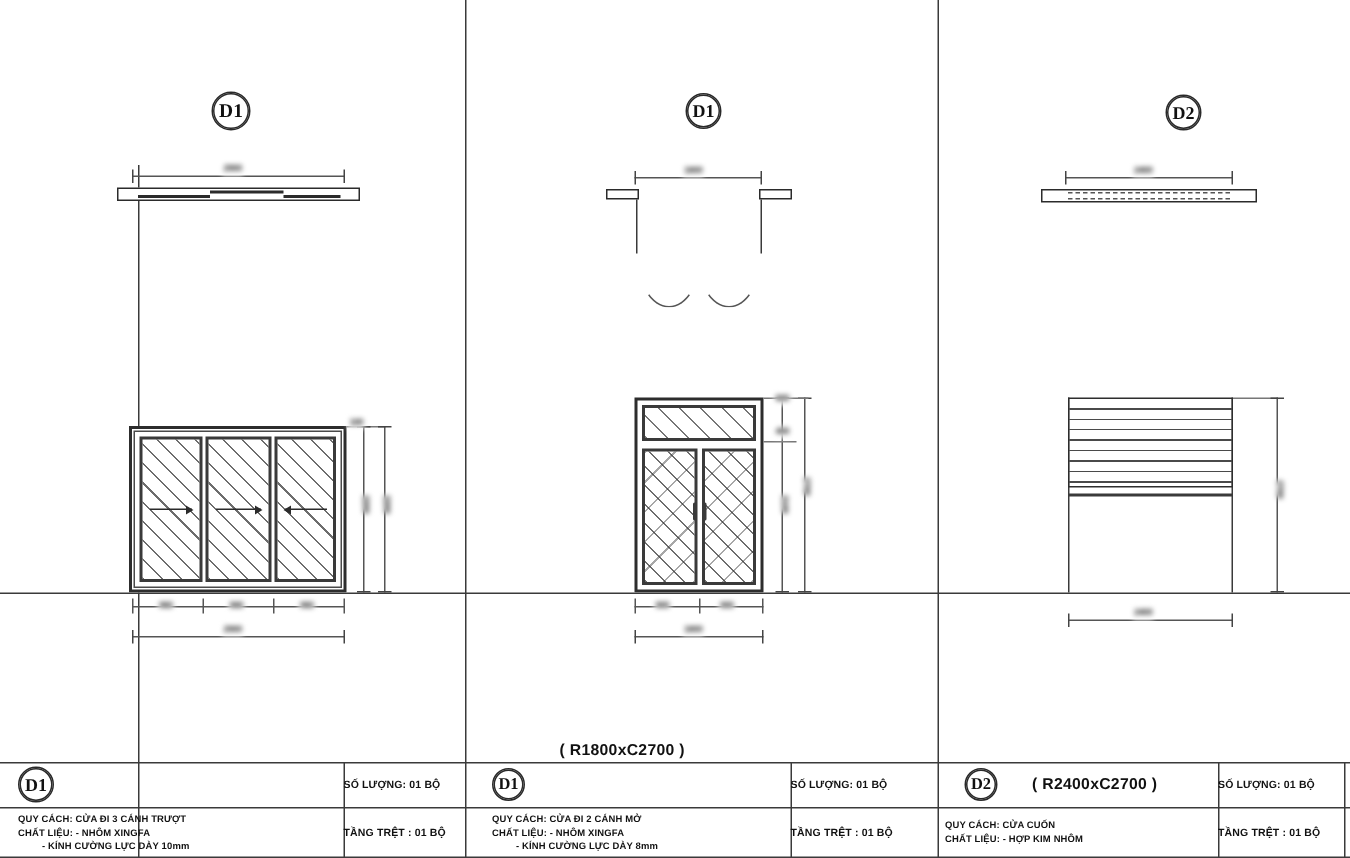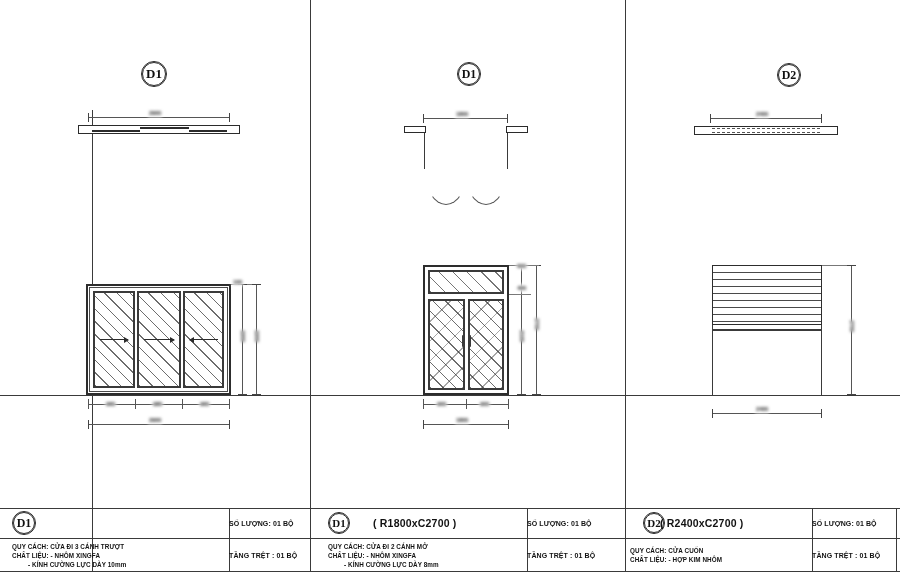--- a/index.html
+++ b/index.html
@@ -339,39 +339,39 @@
   </div>
   <div class="tb-cell" style="left:229px; top:540px; width:298px; height:30px;">
     <span class="tb-qty">TẦNG TRỆT : 01 BỘ</span>
   </div>
 
   <div class="tag" style="left:328px; top:512px; width:22px; height:22px; font-size:11px;">
     <div class="inner">
       <span>D1</span>
     </div>
   </div>
-  <div class="tb-cell tb-code" style="left:373px; top:511px; width:150px; height:24px;">( R1800xC2700 )</div>
+  <div class="tb-cell tb-code" style="left:373px; top:488px; width:150px; height:24px;">( R1800xC2700 )</div>
   <div class="tb-cell" style="left:527px; top:511px; width:285px; height:24px;">
     <span class="tb-qty">SỐ LƯỢNG: 01 BỘ</span>
   </div>
   <div class="tb-cell tb-spec" style="left:328px; top:540px; width:196px; height:30px;">
     <span>QUY CÁCH: CỬA  ĐI 2 CÁNH MỞ</span>
     <span>CHẤT LIỆU: - NHÔM XINGFA</span>
     <span class="indent">- KÍNH CƯỜNG LỰC DÀY 8mm</span>
   </div>
   <div class="tb-cell" style="left:527px; top:540px; width:285px; height:30px;">
     <span class="tb-qty">TẦNG TRỆT : 01 BỘ</span>
   </div>
 
   <div class="tag" style="left:643px; top:512px; width:22px; height:22px; font-size:11px;">
     <div class="inner">
       <span>D2</span>
     </div>
   </div>
-  <div class="tb-cell tb-code" style="left:660px; top:511px; width:150px; height:24px;">( R2400xC2700 )</div>
+  <div class="tb-cell tb-code" style="left:688px; top:511px; width:150px; height:24px;">( R2400xC2700 )</div>
   <div class="tb-cell" style="left:812px; top:511px; width:84px; height:24px;">
     <span class="tb-qty">SỐ LƯỢNG: 01 BỘ</span>
   </div>
   <div class="tb-cell tb-spec" style="left:630px; top:540px; width:180px; height:30px;">
     <span>QUY CÁCH: CỬA CUỐN</span>
     <span>CHẤT LIỆU: - HỢP KIM NHÔM</span>
   </div>
   <div class="tb-cell" style="left:812px; top:540px; width:84px; height:30px;">
     <span class="tb-qty">TẦNG TRỆT :  01 BỘ</span>
   </div>

